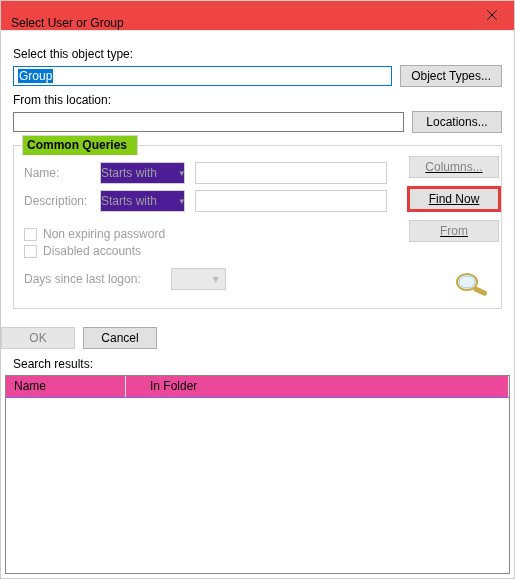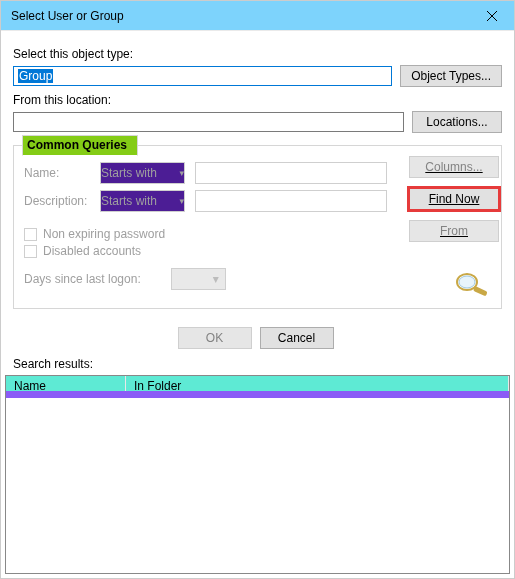--- a/index.html
+++ b/index.html
@@ -1,18 +1,18 @@
 <!DOCTYPE html>
 <html><head>
 <meta charset="utf-8">
 <style>
   * { box-sizing: border-box; font-family: "Segoe UI", Tahoma, sans-serif; font-size: 12px; }
   body { margin: 0; background: #fff; }
   .window { width: 515px; height: 579px; border: 1px solid #ccc; background: #fff; display: flex; flex-direction: column; }
-  .titlebar { height: 30px; display: flex; align-items: center; padding: 0 0 0 10px; background: #7dd3fc; border-bottom: 1px solid #eaeaea; }
+  .titlebar { height: 30px; display: flex; align-items: flex-end; padding: 0 0 0 10px; background: #ef4444; border-bottom: 1px solid #eaeaea; }
   .titlebar .title { flex: 1; color: #000; }
   .titlebar .close { width: 45px; height: 30px; display: flex; align-items: center; justify-content: center; cursor: default; }
   .content { padding: 10px 12px 6px 12px; }
   .label { color: #000; margin: 6px 0 4px 0; }
   .row { display: flex; gap: 8px; align-items: center; }
   .textbox { height: 20px; border: 1px solid #7a7a7a; padding: 2px 4px; background: #fff; flex: 1; }
   .textbox.selected { outline: none; }
   .sel { background: #0078d7; color: #fff; padding: 0 1px; }
   .btn { height: 22px; min-width: 90px; background: #e1e1e1; border: 1px solid #adadad; padding: 0 10px; text-align: center; line-height: 20px; cursor: default; }
   .btn.disabled { color: #838383; background: #e6e6e6; border-color: #cfcfcf; }
@@ -22,24 +22,24 @@
   .qrow { display: flex; align-items: center; gap: 10px; margin: 6px 0; }
   .qlabel { width: 66px; color: #9f9f9f; }
   .combo { width: 85px; height: 22px; border: 1px solid #cfcfcf; background: #4c1d95; display: flex; align-items: center; justify-content: space-between; padding: 0 0; color: #9f9f9f; }
   .combo .chev { font-size: 9px; color: #9f9f9f; }
   .qinput { flex: 1; max-width: 195px; height: 22px; border: 1px solid #cfcfcf; background: #fff; }
   .chk { display: flex; align-items: center; gap: 6px; color: #9f9f9f; margin: 3px 0; }
   .chk .box { width: 13px; height: 13px; border: 1px solid #cfcfcf; background: #fff; }
   .rightcol { width: 82px; display: flex; flex-direction: column; gap: 10px; align-items: stretch; text-decoration: underline; }
   .queries { display: flex; gap: 22px; }
   .queries-left { flex: 1; }
-  .okrow { display: flex; gap: 8px; justify-content: center; padding: 4px 4px 8px 0; }
+  .okrow { display: flex; gap: 8px; justify-content: flex-start; padding: 4px 4px 8px 0; }
   .results-label { padding: 0 12px 4px 12px; }
   .results { flex: 1; margin: 0 4px 4px 4px; border: 1px solid #888; display: flex; flex-direction: column; }
-  .results-header { display: flex; height: 22px; border-bottom: 7px solid #8b5cf6; background: #5eead4; }
+  .results-header { display: flex; height: 22px; border-bottom: 1px solid #8b5cf6; background: #ec4899; gap: 16px; }
   .colhead { border-right: 1px solid #e8e8e8; padding: 3px 8px; color: #000; }
   .results-body { flex: 1; background: #fff; }
   .magnifier { width: 40px; height: 30px; align-self: flex-end; margin-top: 16px; }
   .small-combo { width: 55px; height: 22px; border: 1px solid #cfcfcf; background: #e9e9e9; display:flex; align-items:center; justify-content:flex-end; padding:0 6px; margin-left: 20px;}
 </style>
 </head>
 <body>
 
 <div class="window">
 

